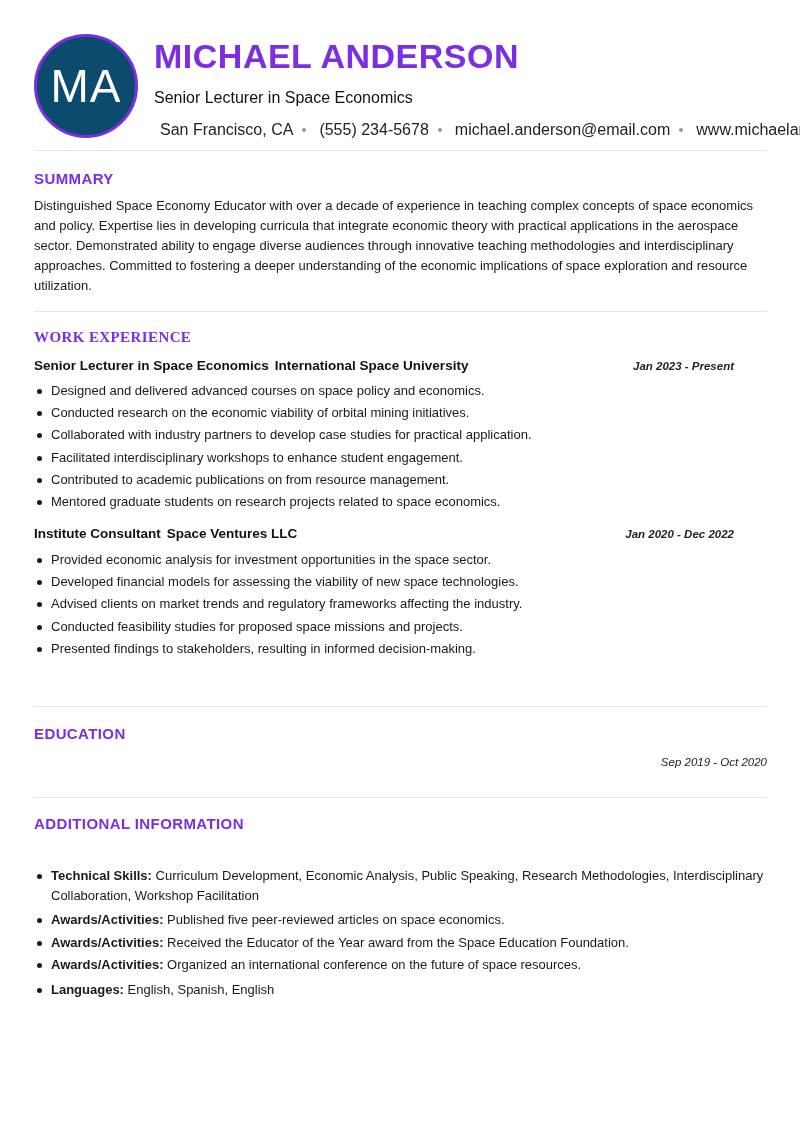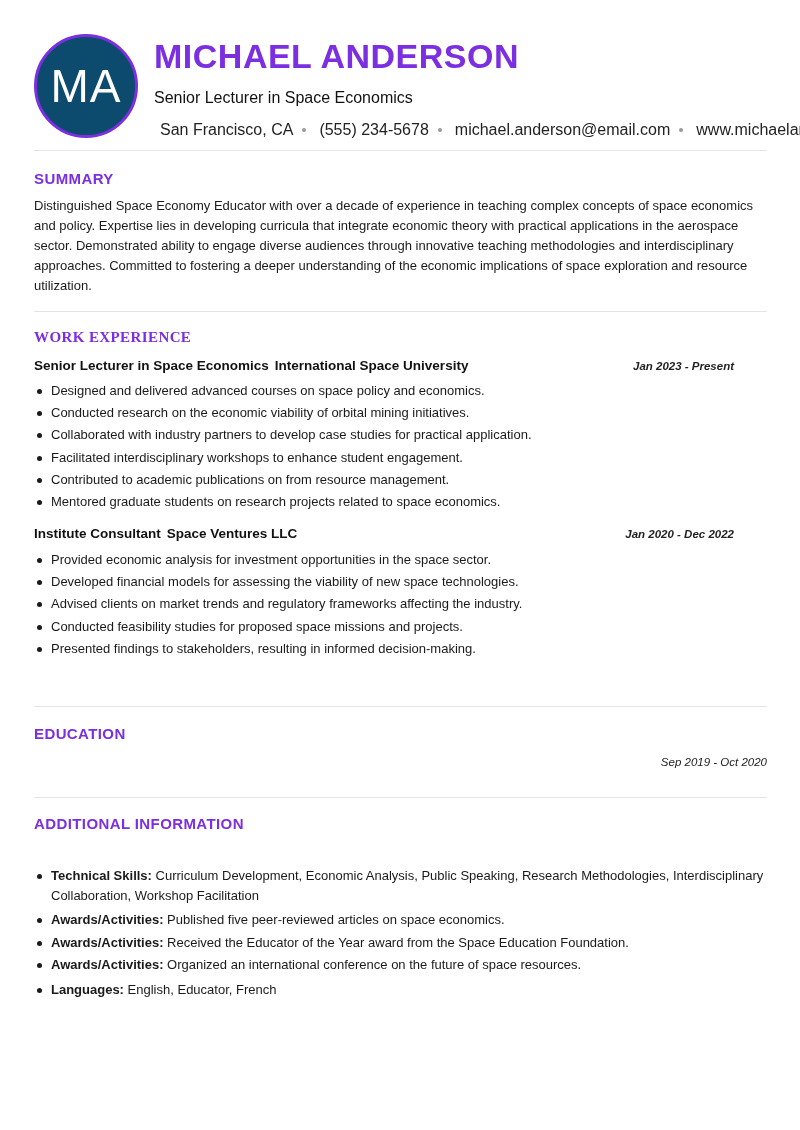--- a/index.html
+++ b/index.html
@@ -157,16 +157,16 @@
   <span class="job-date" style="top:756px;">Sep 2019 - Oct 2020</span>
 
   <div class="divider" style="top:797px;"></div>
 
   <div class="section-title" style="top:815px;text-align:center;">ADDITIONAL INFORMATION</div>
   <ul class="info">
     <li class="gap"><span class="lbl">Technical Skills:</span> <span>Curriculum Development, Economic Analysis, Public Speaking, Research Methodologies, Interdisciplinary Collaboration, Workshop Facilitation</span></li>
     <li><span class="lbl">Awards/Activities:</span> <span>Published five peer-reviewed articles on space economics.</span></li>
     <li><span class="lbl">Awards/Activities:</span> <span>Received the Educator of the Year award from the Space Education Foundation.</span></li>
     <li class="gap"><span class="lbl">Awards/Activities:</span> <span>Organized an international conference on the future of space resources.</span></li>
-    <li><span class="lbl">Languages:</span> <span>English,  Educator,  French</span></li>
+    <li><span class="lbl">Languages:</span> <span>English,  Spanish,  English</span></li>
   </ul>
 
 </div>
 
 </body></html>

